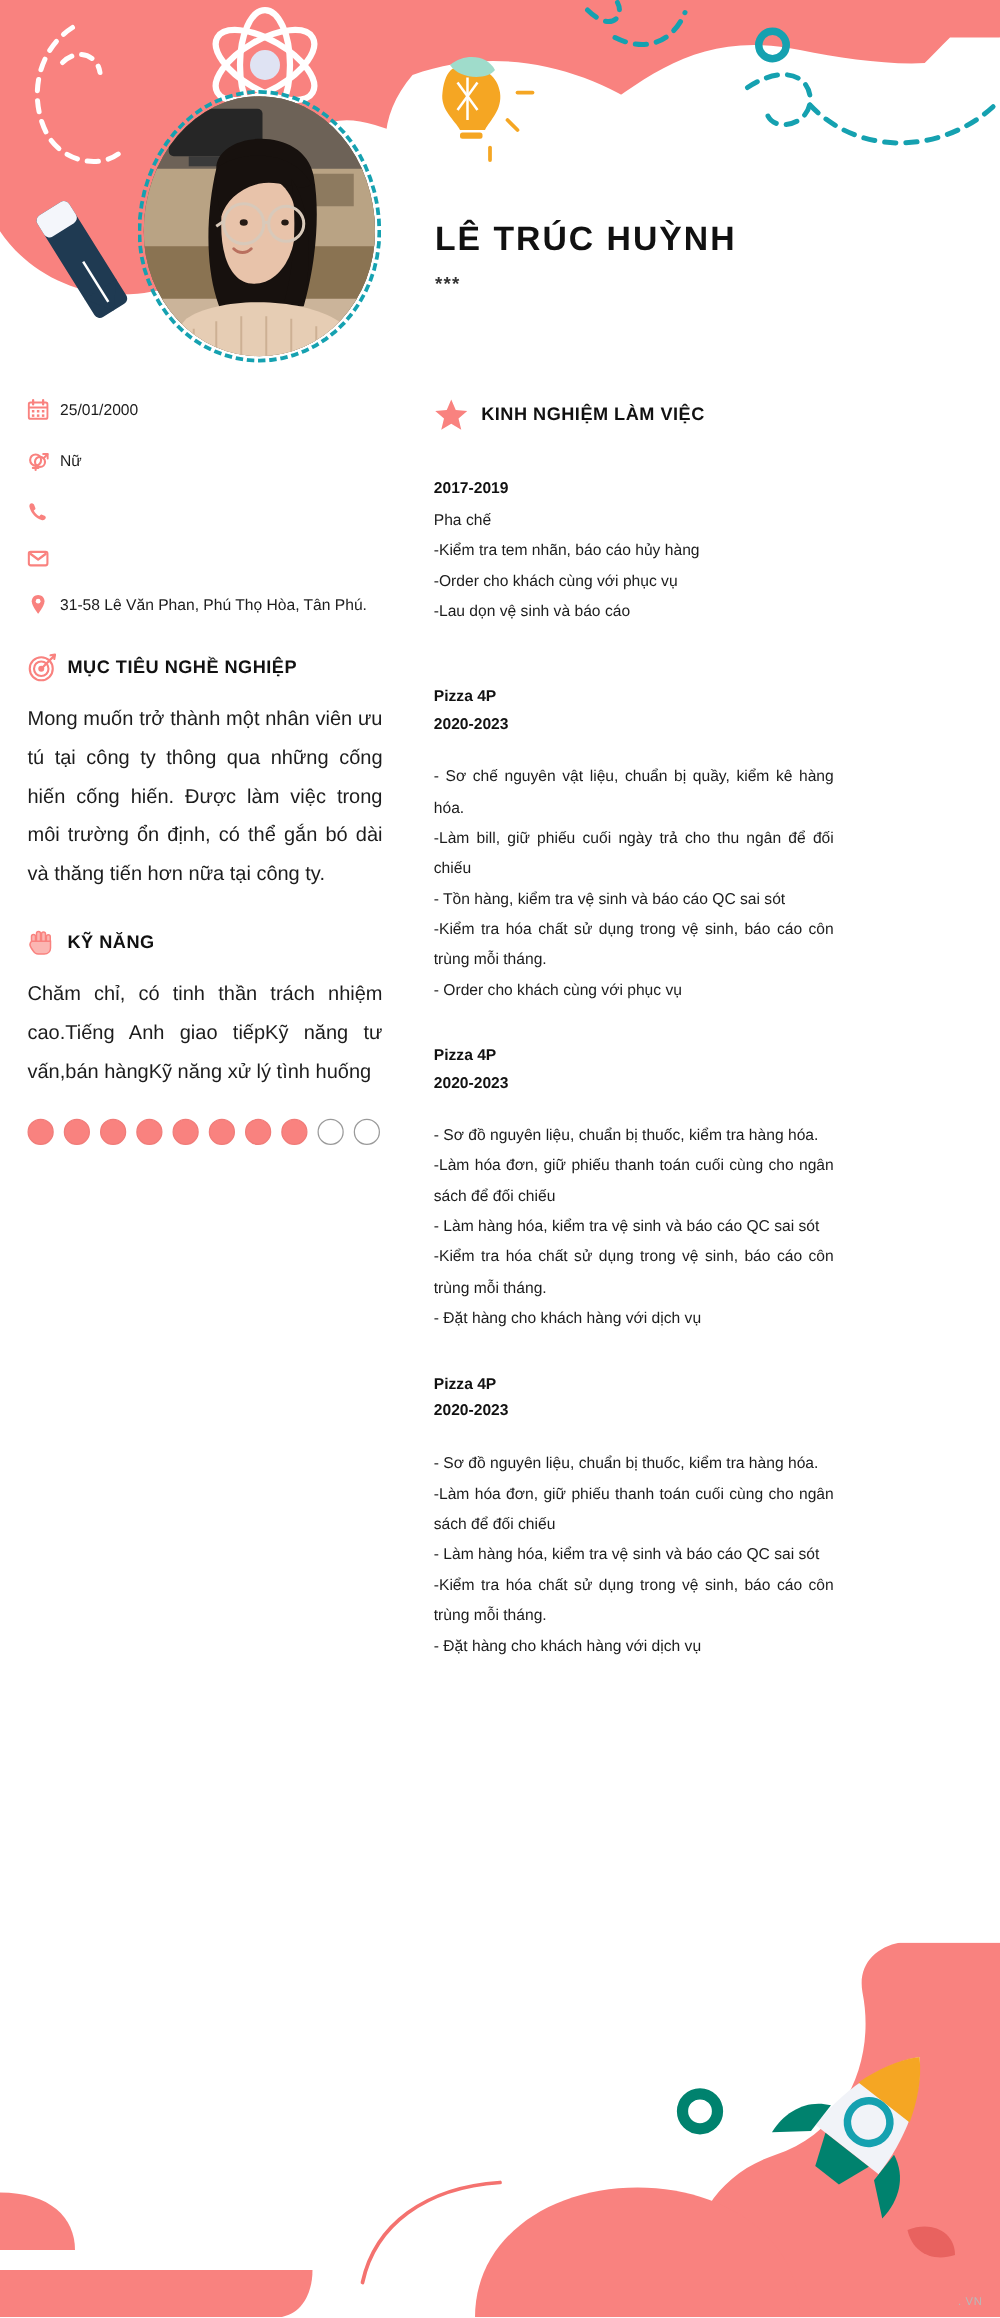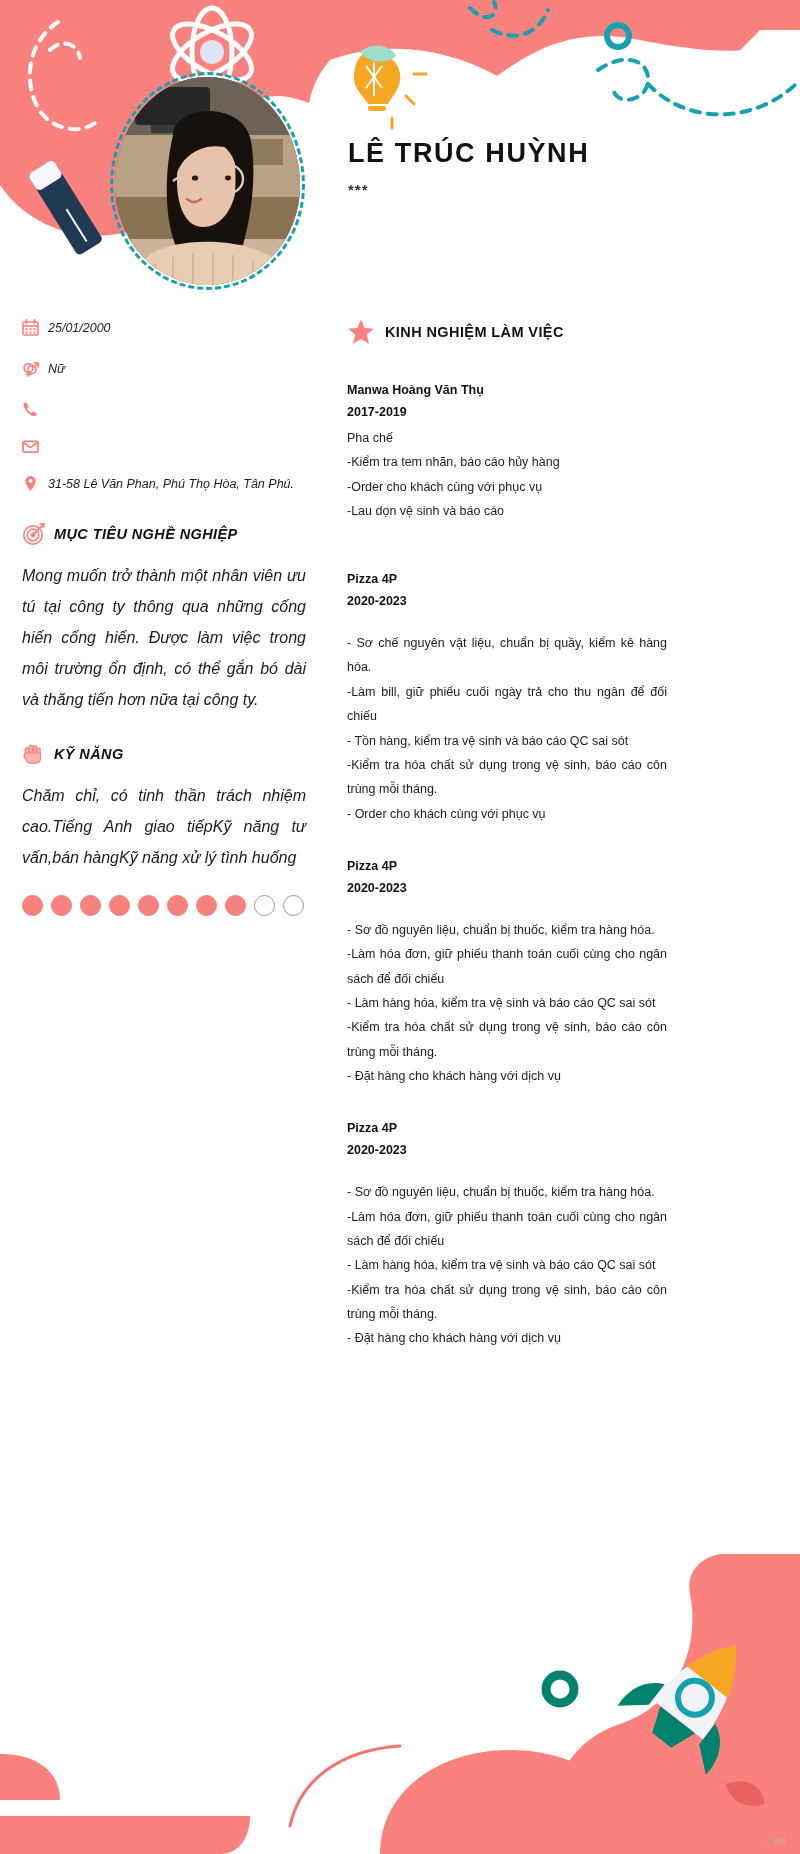--- a/index.html
+++ b/index.html
@@ -52,35 +52,35 @@
     position:absolute;
     left:348px; top:138px;
     width:420px;
   }
   .cv-name {
     font-size:27px;
     font-weight:bold;
     letter-spacing:1.6px;
     color:#111111;
     line-height:1.15;
+    margin-top:38px;
   }
   .cv-subtitle {
     margin-top:12px;
     font-size:15px;
     font-weight:bold;
     letter-spacing:1px;
     color:#333333;
   }
 
   
   .left-col {
     position:absolute;
     left:22px; top:318px;
     width:284px;
-    font-style:italic;
   }
   .right-col {
     position:absolute;
     left:347px; top:318px;
     width:320px;
   }
 
   
   .contact-row {
     display:flex;
@@ -425,21 +425,20 @@
       <span class="sec-ico">
         <svg width="28" height="28" viewBox="0 0 28 28" xmlns="http://www.w3.org/2000/svg">
           <path d="M14,1.5 L17.6,10 L26.8,10.7 L19.8,16.8 L22,25.8
                    L14,20.9 L6,25.8 L8.2,16.8 L1.2,10.7 L10.4,10 Z" fill="#f9827f"></path>
         </svg>
       </span>
       <span class="sec-title">KINH NGHIỆM LÀM VIỆC</span>
     </div>
 
     <div class="job">
-      <div class="job-company">Manwa Hoàng Văn Thụ</div>
       <div class="job-years">2017-2019</div>
       <div class="job-role">Pha chế</div>
       <div class="job-bullet">-Kiểm tra tem nhãn, báo cáo hủy hàng</div>
       <div class="job-bullet">-Order cho khách cùng với phục vụ</div>
       <div class="job-bullet">-Lau dọn vệ sinh và báo cáo</div>
     </div>
 
     <div class="job-gap"></div>
 
     <div class="job">

